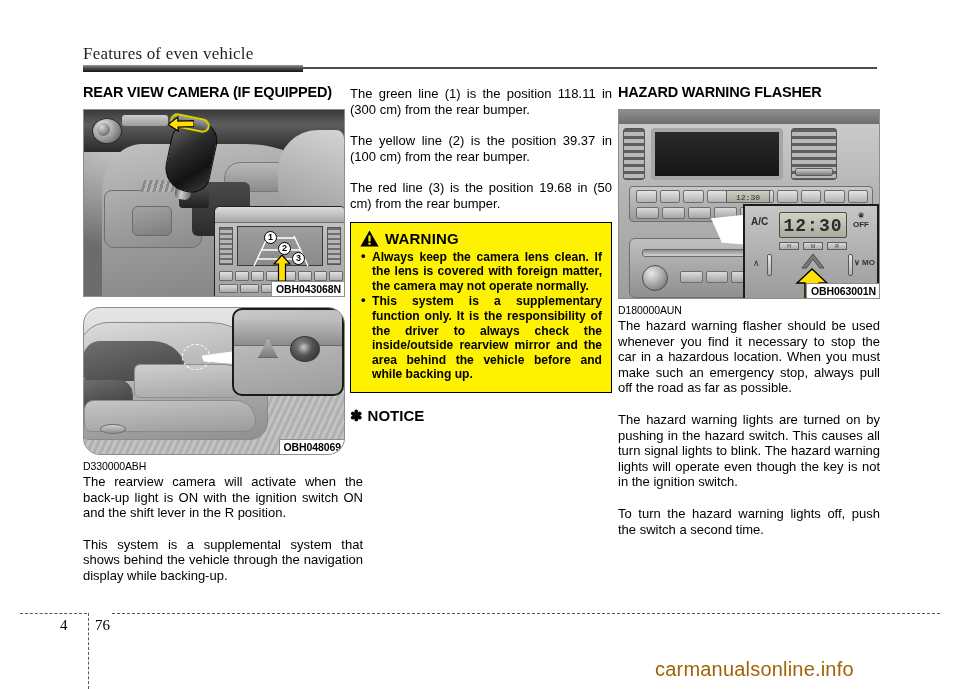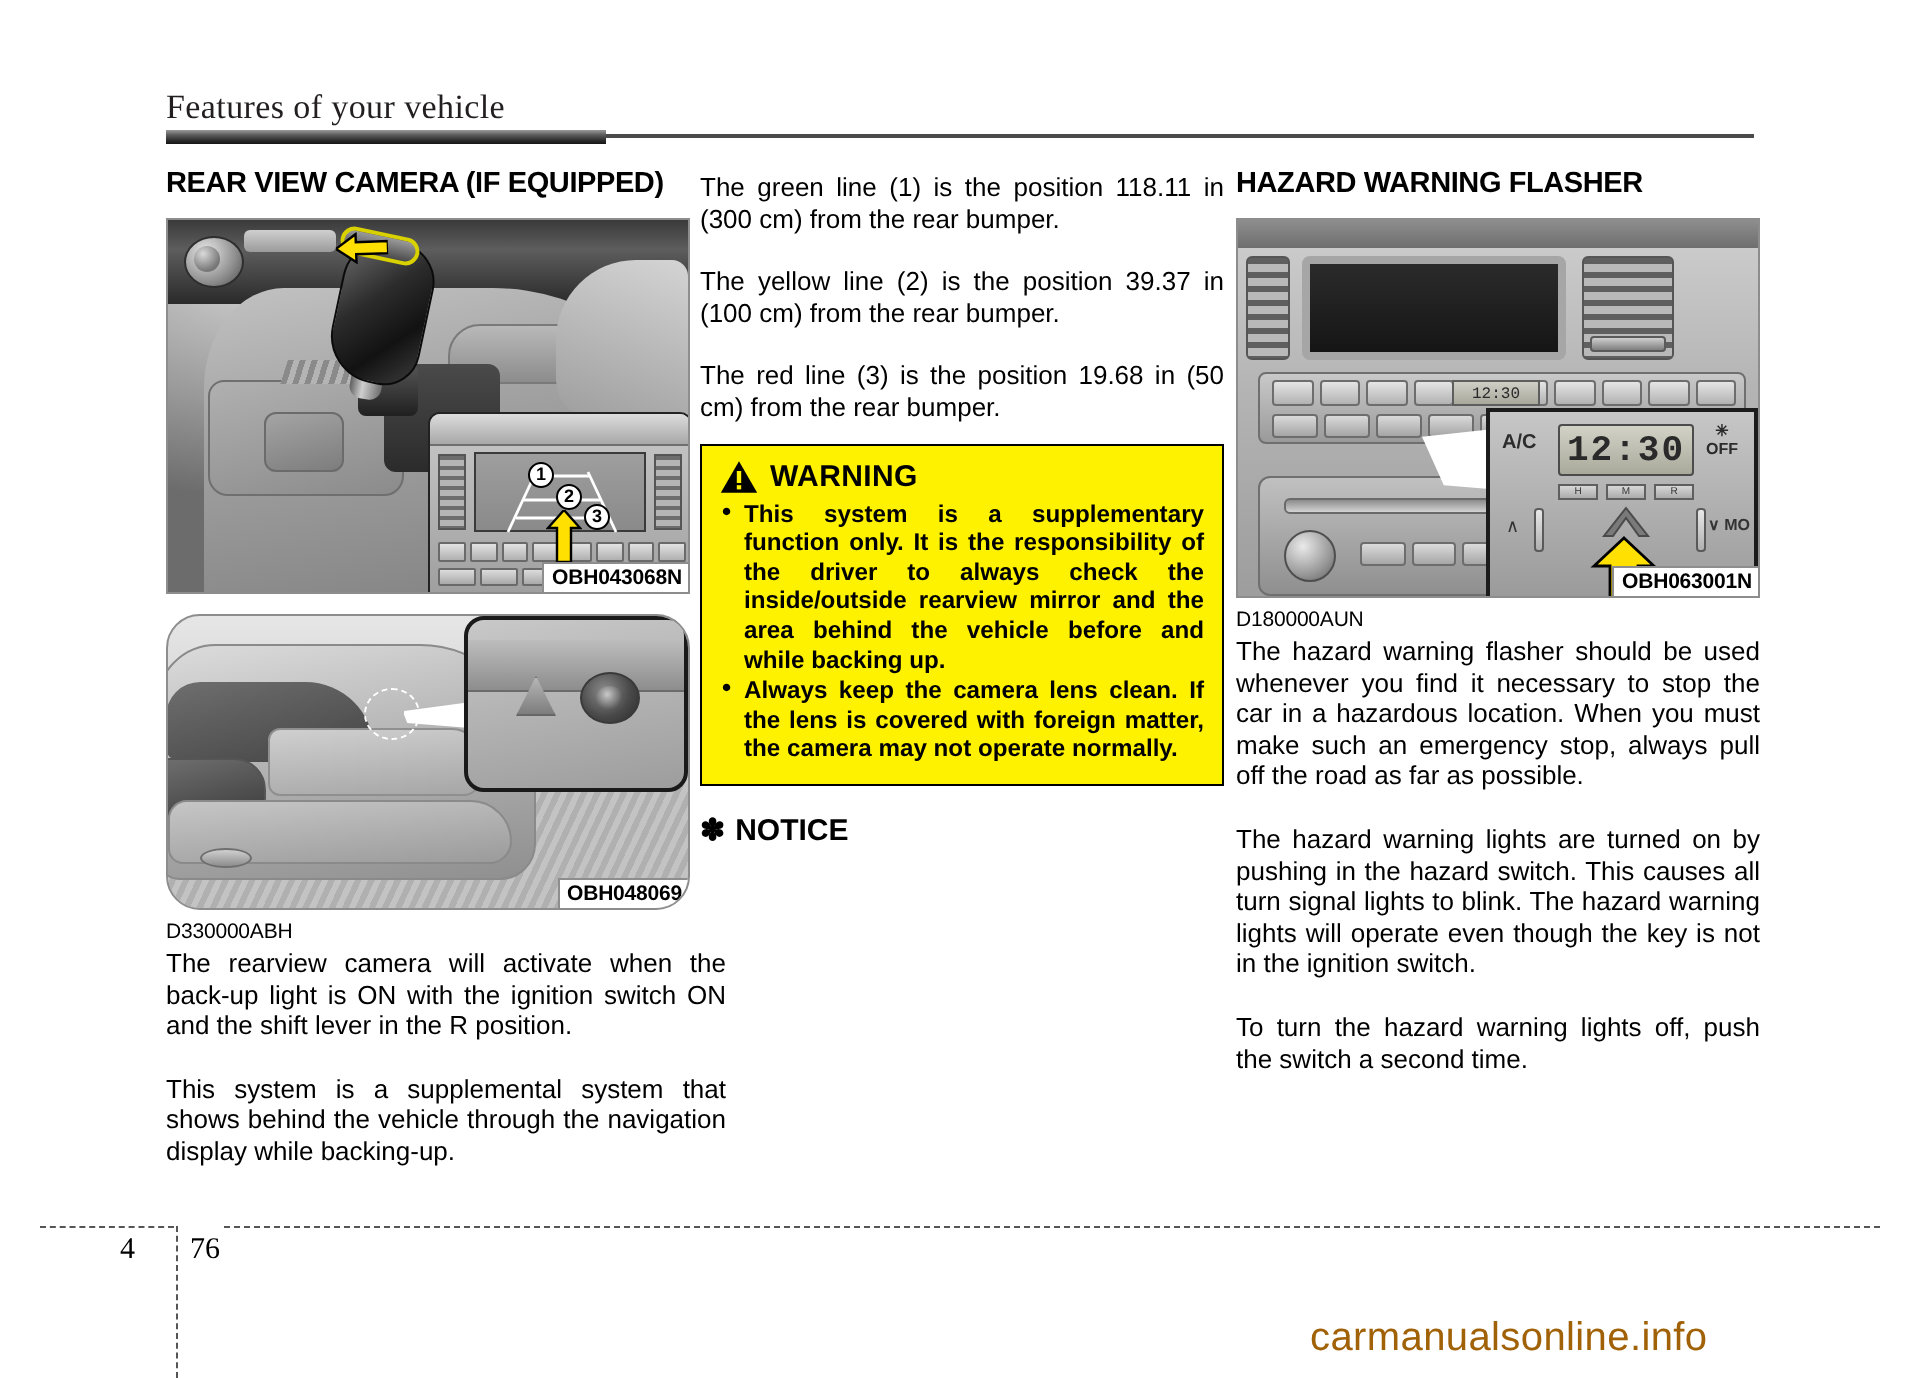--- a/index.html
+++ b/index.html
@@ -370,21 +370,21 @@
   .watermark {
     position:absolute; left:655px; top:658px;
     font-size: 20px; color:#a16207; letter-spacing:.2px;
   }
 </style>
 </head>
 <body>
 
 <div class="page">
 
-  <div class="chapter-title">Features of your vehicle</div>
+  <div class="chapter-title">Features of even vehicle</div>
   <div class="header-rule-thick"></div>
   <div class="header-rule-thin"></div>
 
   <div class="col col-left">
     <div class="section-heading">REAR VIEW CAMERA (IF EQUIPPED)</div>
 
     <div class="figure fig1">
       <div class="f1-dash"></div>
       <div class="f1-dial">
           <div class="f1-dialsmall"></div>
@@ -490,22 +490,22 @@
     <div class="warning-box">
       <div class="warning-head">
         <svg width="19" height="17" viewBox="0 0 19 17">
           <polygon points="9.5,0.6 18.6,16.4 0.4,16.4" fill="#000"></polygon>
           <rect x="8.4" y="5.5" width="2.2" height="6" fill="#fff200"></rect>
           <rect x="8.4" y="12.6" width="2.2" height="2.1" fill="#fff200"></rect>
         </svg>
         <div class="warning-title">WARNING</div>
       </div>
       <ul class="warn-list">
+        <li>Always keep the camera lens clean. If the lens is covered with foreign matter, the camera may not operate normally.</li>
         <li>This system is a supplementary function only. It is the responsibility of the driver to always check the inside/outside rearview mirror and the area behind the vehicle before and while backing up.</li>
-        <li>Always keep the camera lens clean. If the lens is covered with foreign matter, the camera may not operate normally.</li>
       </ul>
     </div>
 
     <div class="notice-head">
       <span class="notice-star">✽</span>
       <span class="notice-title">NOTICE</span>
     </div>
   </div>
 
   <div class="col col-right">

